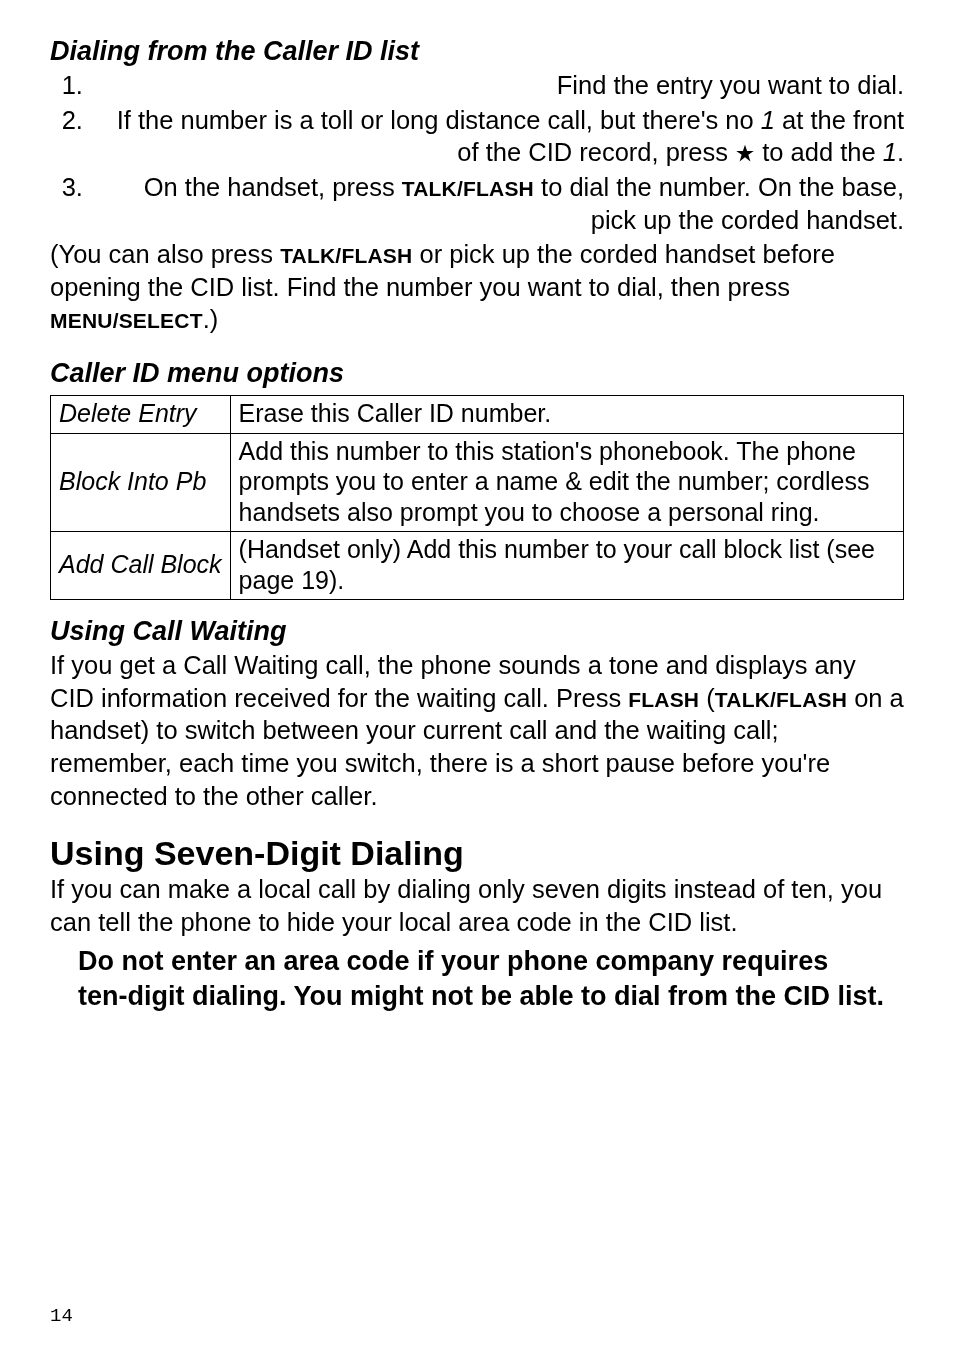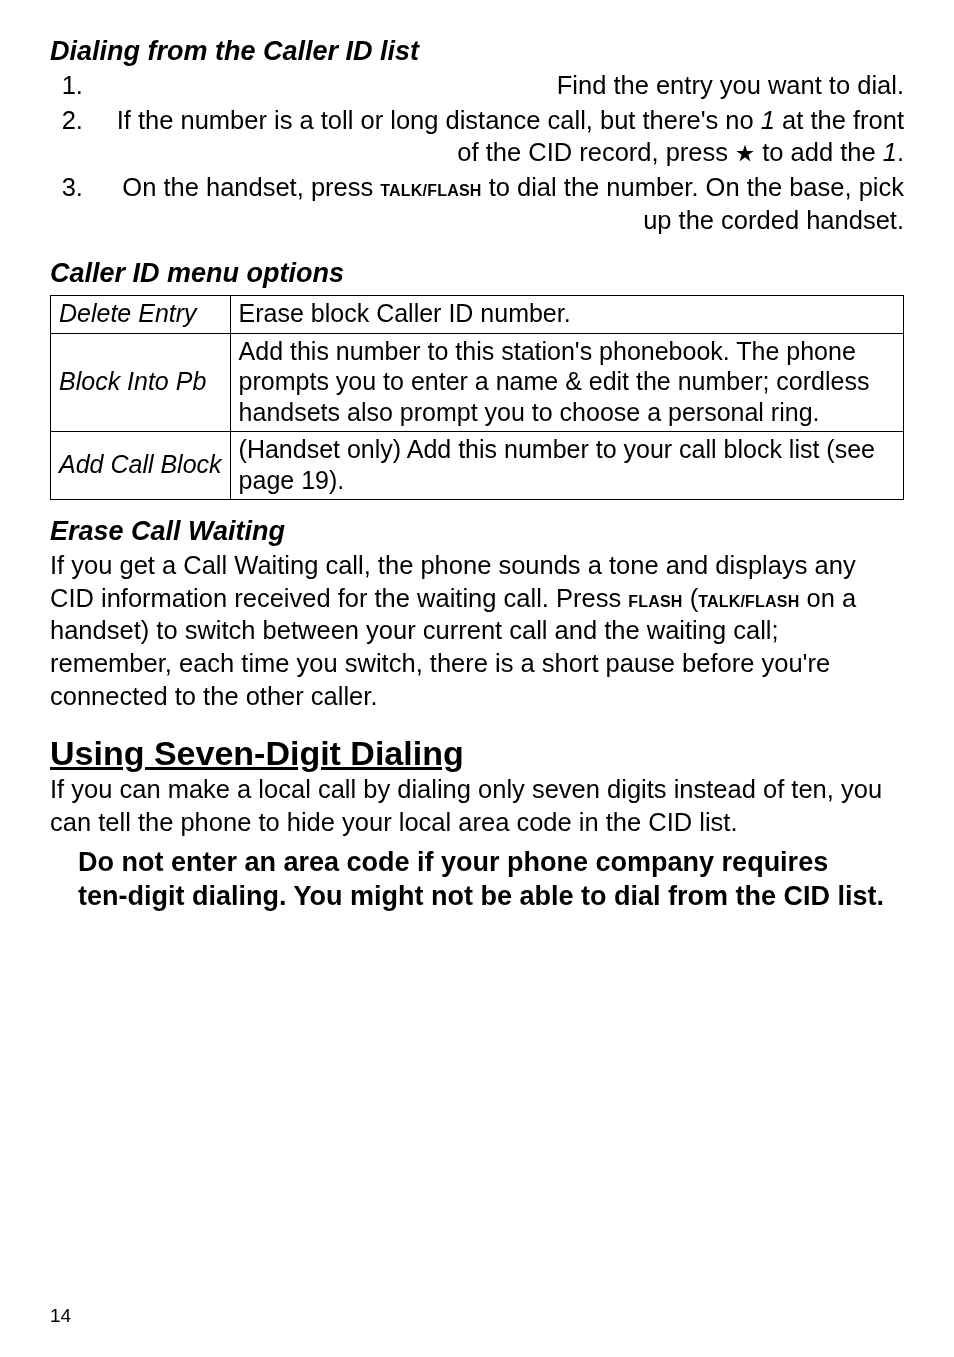--- a/index.html
+++ b/index.html
@@ -35,21 +35,21 @@
     margin-bottom: 2px;
   }
   .body-text {
     font-size: 25.5px;
     line-height: 1.28;
     margin: 0 0 2px 0;
   }
   .smallcaps {
     font-family: Arial, Helvetica, sans-serif;
     font-weight: bold;
-    font-size: 16px;
+    font-size: 21px;
     font-variant: small-caps;
     letter-spacing: 0.2px;
   }
   .italic-num {
     font-style: italic;
   }
   table.cid-menu {
     border-collapse: collapse;
     width: 100%;
     margin-top: 6px;
@@ -65,34 +65,34 @@
   table.cid-menu td.row-label {
     font-style: italic;
     white-space: nowrap;
     width: 1%;
   }
   .main-heading {
     font-weight: bold;
     font-size: 34px;
     margin-top: 22px;
     margin-bottom: 0px;
-    text-decoration: underline;
   }
   .warning {
     font-weight: bold;
     font-size: 27px;
     line-height: 1.28;
     margin: 6px 0 0 28px;
     padding-right: 20px;
   }
   .page-num {
     position: absolute;
     bottom: 30px;
     left: 50px;
     font-size: 19px;
+    font-family: Liberation Mono, monospace;
   }
   svg.star-icon {
     display: inline-block;
     vertical-align: -3px;
   }
 </style>
 </head>
 <body>
 
 <div class="page">
@@ -102,40 +102,43 @@
     <li>Find the entry you want to dial.</li>
     <li>
       <span>If the number is a toll or long distance call, but there's no </span><span class="italic-num">1</span><span> at the front of the CID record, press </span><svg class="star-icon" width="20" height="20" viewBox="0 0 24 24">
           <polygon points="12,1 14.5,8.5 22.5,8.5 16,13 18.5,21 12,16 5.5,21 8,13 1.5,8.5 9.5,8.5" fill="#000"></polygon>
         </svg><span> to add the </span><span class="italic-num">1</span><span>.</span>
     </li>
     <li>
       <span>On the handset, press </span><span class="smallcaps">TALK/FLASH</span><span> to dial the number. On the base, pick up the corded handset.</span>
     </li>
   </ol>
+  <p class="body-text">
+    <span>(You can also press </span><span class="smallcaps">TALK/FLASH</span><span> or pick up the corded handset before opening the CID list. Find the number you want to dial, then press </span><span class="smallcaps">MENU/SELECT</span><span>.)</span>
+  </p>
 
   <div class="section-heading" style="margin-top:22px;">Caller ID menu options</div>
   <table class="cid-menu">
     <tbody>
         <tr>
       <td class="row-label">Delete Entry</td>
-      <td>Erase block Caller ID number.</td>
+      <td>Erase this Caller ID number.</td>
     </tr>
     <tr>
       <td class="row-label">Block Into Pb</td>
       <td>Add this number to this station's phonebook. The phone prompts you to enter a name &amp; edit the number; cordless handsets also prompt you to choose a personal ring.</td>
     </tr>
     <tr>
       <td class="row-label">Add Call Block</td>
       <td>(Handset only) Add this number to your call block list (see page 19).</td>
     </tr>
   </tbody>
     </table>
 
-  <div class="section-heading">Erase Call Waiting</div>
+  <div class="section-heading">Using Call Waiting</div>
   <p class="body-text">
     <span>If you get a Call Waiting call, the phone sounds a tone and displays any CID information received for the waiting call. Press </span><span class="smallcaps">FLASH</span><span> (</span><span class="smallcaps">TALK/FLASH</span><span> on a handset) to switch between your current call and the waiting call; remember, each time you switch, there is a short pause before you're connected to the other caller.</span>
   </p>
 
   <div class="main-heading">Using Seven-Digit Dialing</div>
   <p class="body-text">If you can make a local call by dialing only seven digits instead of ten, you can tell the phone to hide your local area code in the CID list.</p>
   <p class="warning">Do not enter an area code if your phone company requires ten-digit dialing. You might not be able to dial from the CID list.</p>
 
   <div class="page-num">14</div>
 </div>

